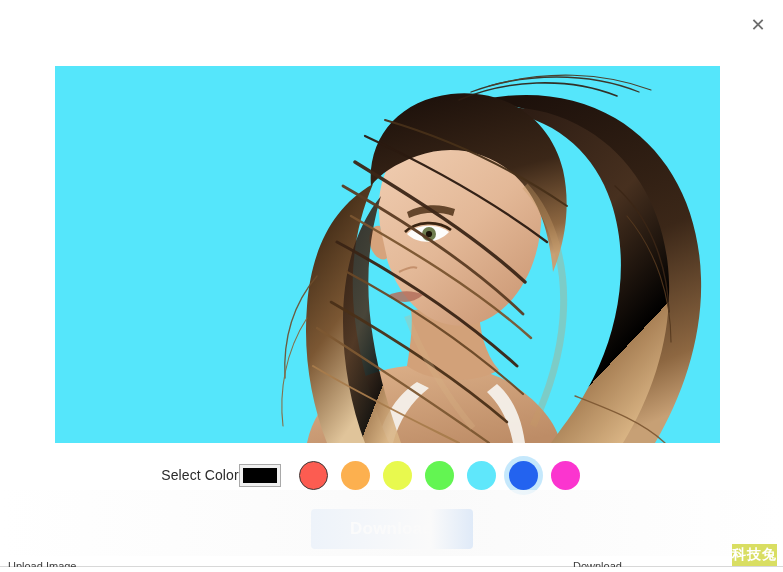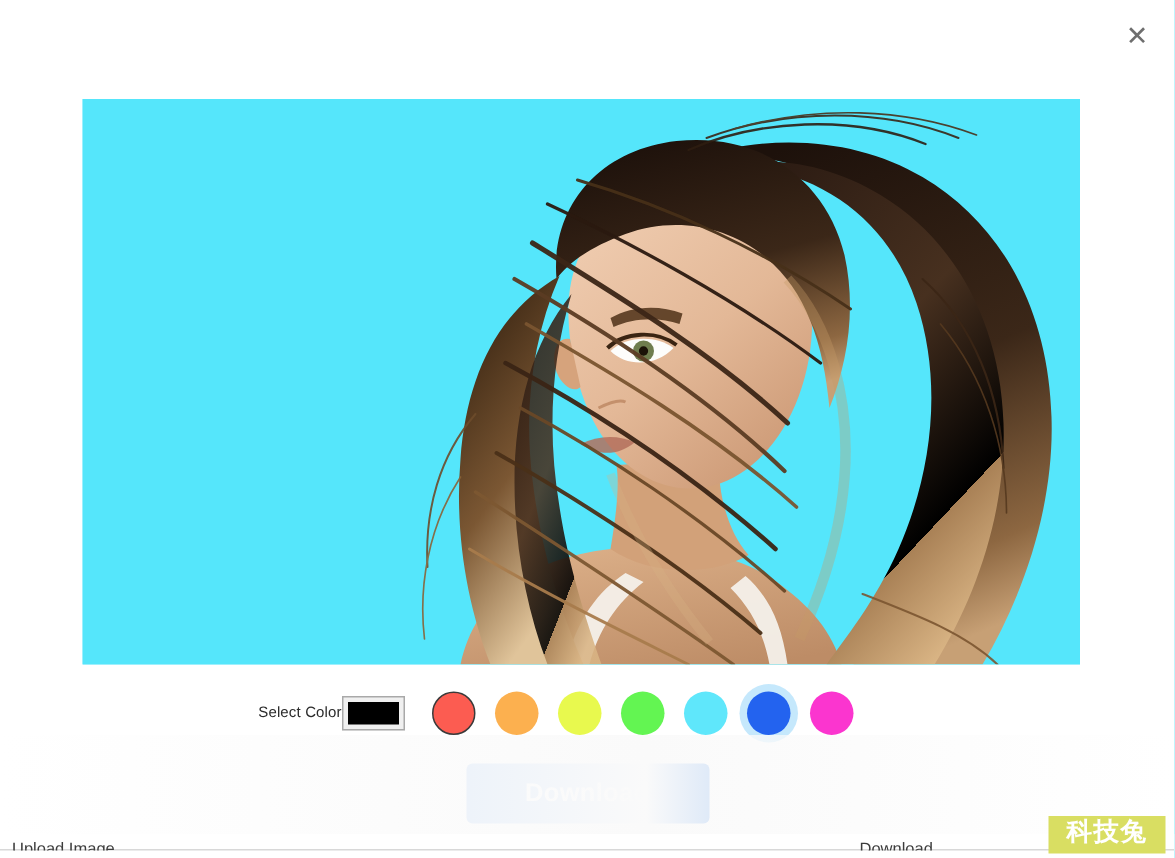--- a/index.html
+++ b/index.html
@@ -68,21 +68,21 @@
     left: 0;
     top: 455px;
     width: 783px;
     height: 40px;
     display: flex;
     align-items: center;
     justify-content: center;
     gap: 0;
   }
   .color-label {
-    font-size: 10px;
+    font-size: 14px;
     color: #2b2b2b;
     white-space: nowrap;
     letter-spacing: .1px;
   }
   .color-input {
     width: 42px;
     height: 23px;
     box-sizing: border-box;
     border: 1px solid #a9a9a9;
     background: #f0f0f0;
@@ -190,23 +190,23 @@
     pointer-events: none;
   }
 
   
   .watermark {
     position: absolute;
     right: 6px;
     top: 544px;
     background: #d9de62;
     color: #ffffff;
-    font-size: 17px;
+    font-size: 14px;
     font-weight: bold;
-    padding: 3px 12px 4px;
+    padding: 3px 0 4px;
     letter-spacing: 1px;
     font-family: "DejaVu Sans", sans-serif;
     line-height: 1.05;
   }
 </style>
 </head>
 <body>
 
 <div class="modal">
 

